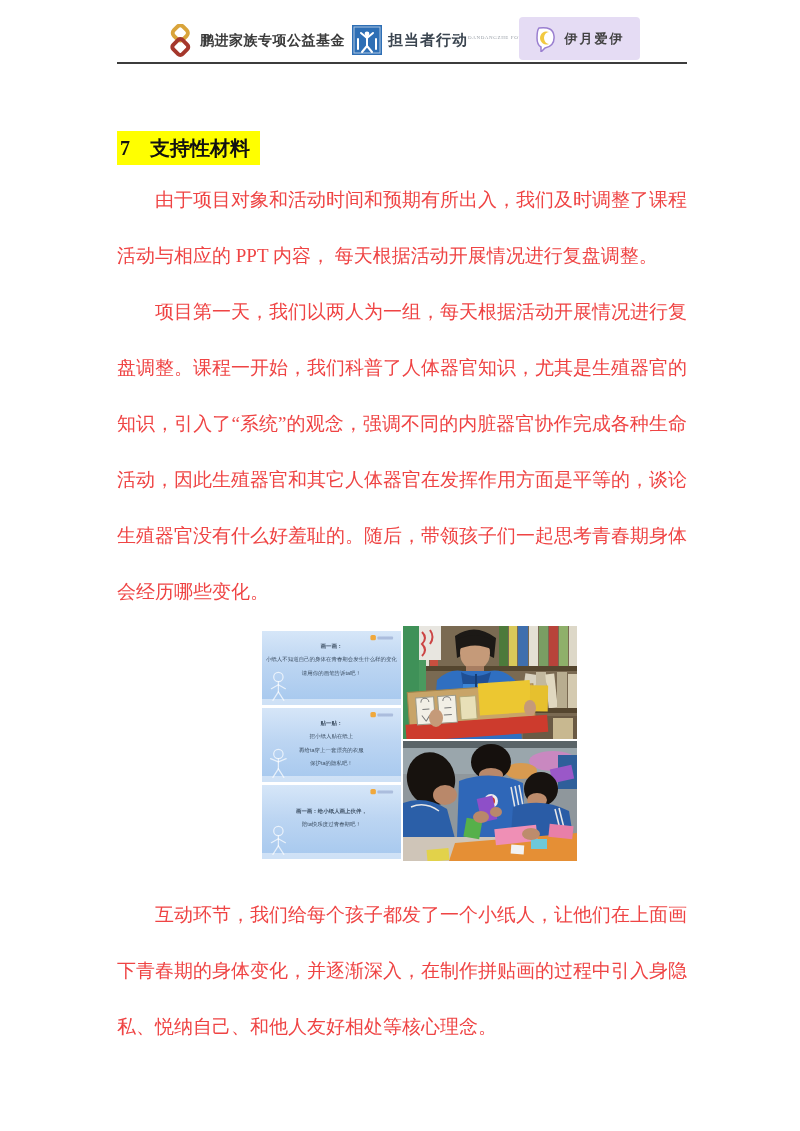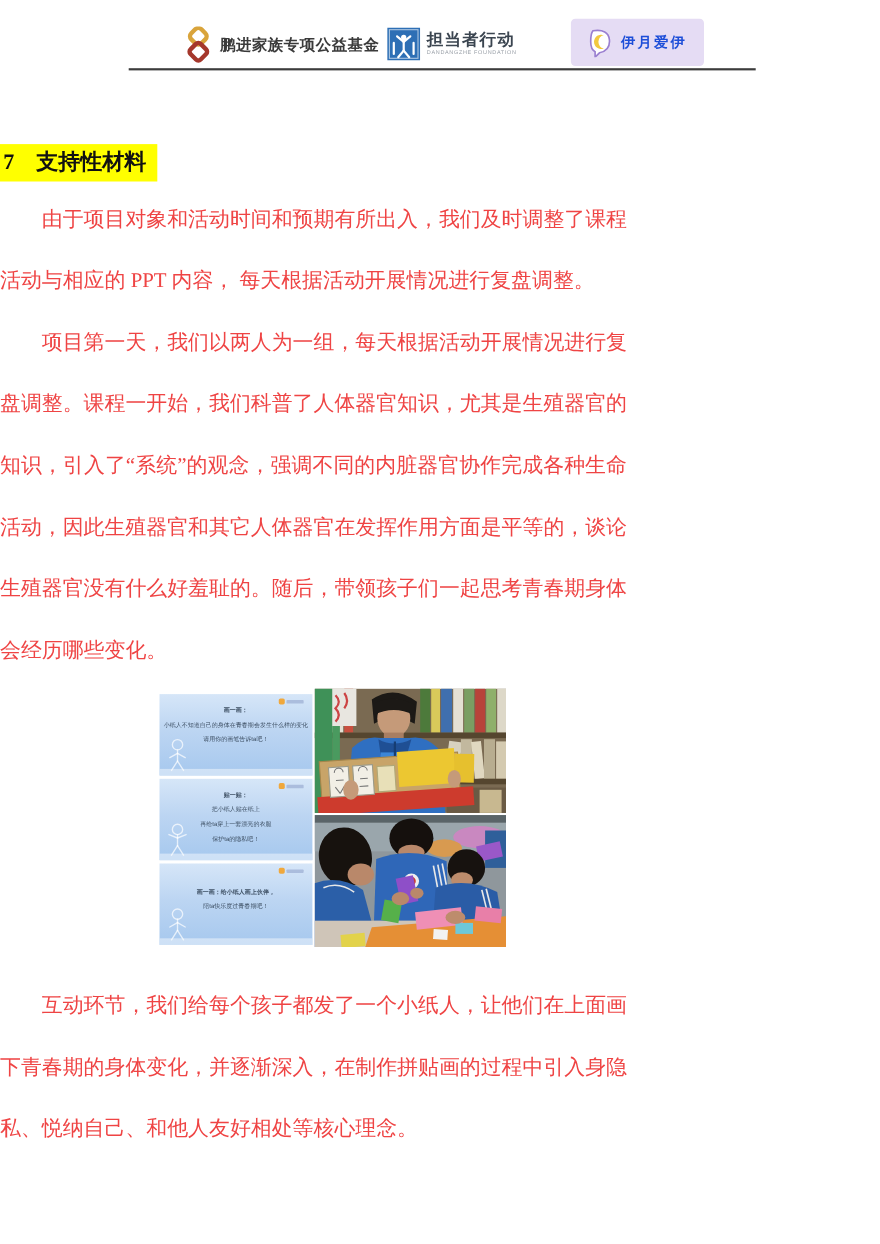--- a/index.html
+++ b/index.html
@@ -14,31 +14,31 @@
     color: #1c1c1c;
   }
 
   
   .logos { position: relative; height: 62px; }
   .logo { position: absolute; display: flex; align-items: center; gap: 6px;
           font-family: "Liberation Sans", "DejaVu Sans", sans-serif; }
   .logo-pengjin { left: 168px; top: 24px; }
   .logo-pengjin .label { font-size: 14px; font-weight: bold; color: #3a3a3a; letter-spacing: .5px; }
   .logo-dandang { left: 352px; top: 25px; }
-  .dandang-block { display: flex; flex-direction: column; line-height: 1; }
+  .dandang-block { display: flex; flex-direction: row; line-height: 1; font-family: Liberation Serif, serif; }
   .dandang-title { font-size: 15px; font-weight: bold; color: #3b4550; letter-spacing: 1px; }
   .dandang-sub { font-size: 5px; color: #9aa0a8; letter-spacing: .6px; margin-top: 2px; }
   .logo-yiyue { left: 519px; top: 17px; width: 121px; height: 43px;
                 background: #e5dcf4; border-radius: 4px; justify-content: center; gap: 8px; }
-  .yiyue-label { font-size: 13px; font-weight: bold; color: #1d4ed8; letter-spacing: 2px; }
+  .yiyue-label { font-size: 13px; font-weight: bold; color: #404040; letter-spacing: 2px; }
 
   .rule { width: 570px; margin-left: 117px; border-top: 2px solid #3c3c3c; }
 
   
-  .content { width: 570px; }
+  .content { width: 570px; margin-left: 117px; }
   .heading { margin-top: 74px; font-size: 20px; font-weight: bold; line-height: 1; }
   .heading .hl { background: #ffff00; padding: 6px 10px 6px 3px; color: #111; }
   .content p {
     font-size: 19px;
     line-height: 56px;
     text-align: justify;
     text-indent: 2em;
     color: #ef4444;
   }
   .p1 { margin-top: 14px; }

